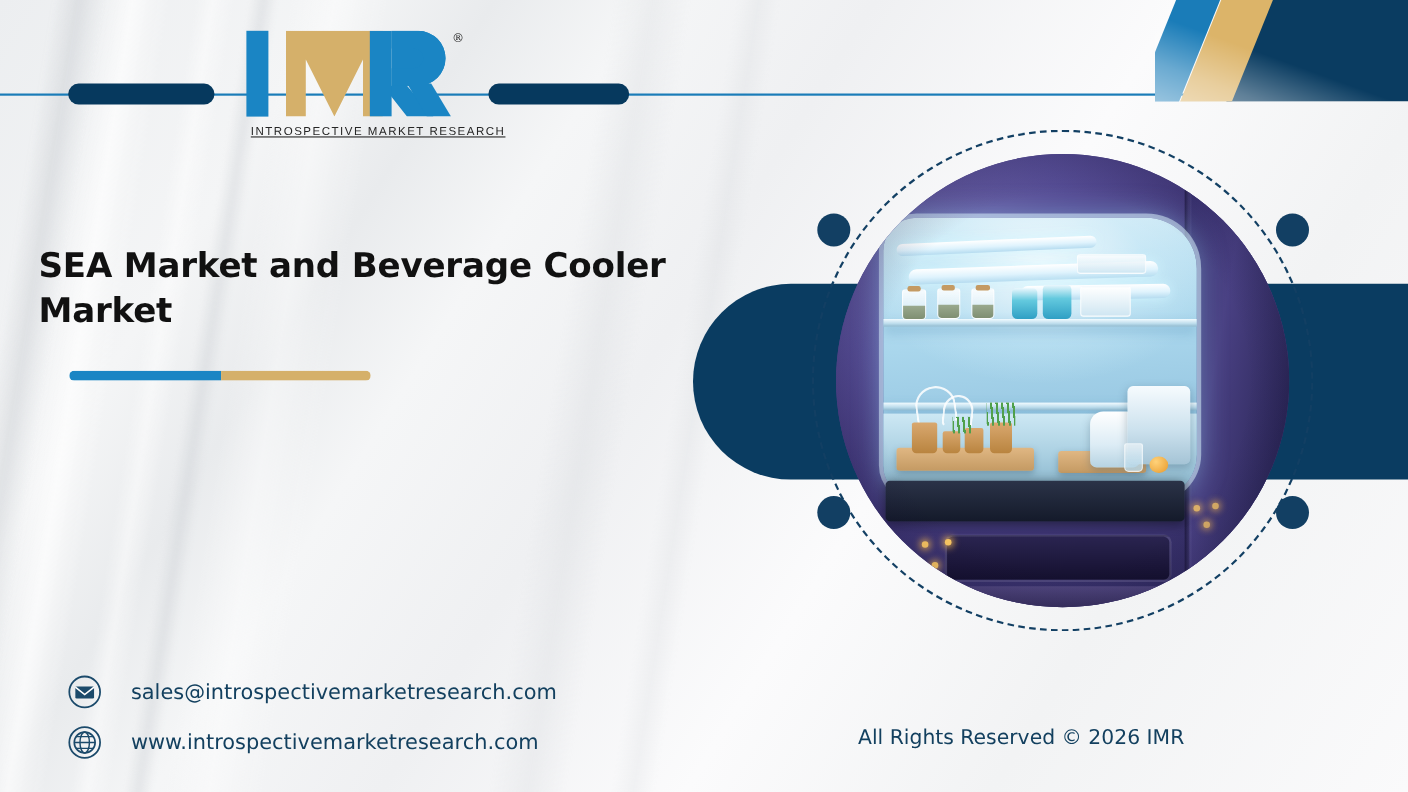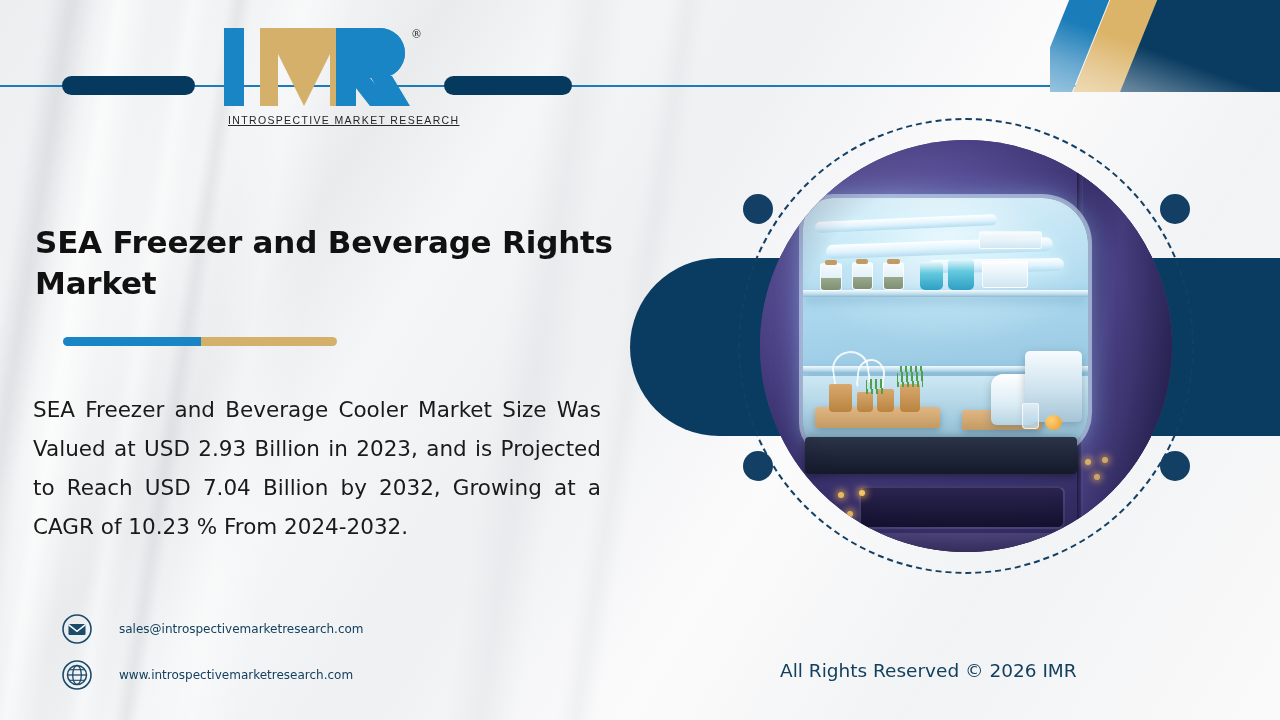--- a/index.html
+++ b/index.html
@@ -109,21 +109,21 @@
   }
 
   
   .contact { position:absolute; left:60px; top:606px; }
   .contact-row { display:flex; align-items:center; height:46px; }
   .c-icon {
     width:34px; height:34px; flex:0 0 34px;
     display:flex; align-items:center; justify-content:center;
   }
   .c-text {
-    margin-left:25px; font-size:12px; color:#13405f;
+    margin-left:25px; font-size:19px; color:#13405f;
     font-family:"DejaVu Sans", "Liberation Sans", sans-serif;
   }
   .copyright {
     position:absolute; left:780px; top:660px;
     font-size:18.5px; color:#13405f;
     font-family:"DejaVu Sans", "Liberation Sans", sans-serif;
     white-space:nowrap;
   }
 
   
@@ -338,28 +338,27 @@
         <path d="M0,0 H44 a25,25 0 0 1 0,50 H34 l24,28 H34 L12,50 H20 V34 H20 V0 H0 Z" fill="#1a85c4"></path>
         <rect x="0" y="0" width="20" height="78" fill="#1a85c4"></rect>
         <path d="M20,0 H44 a25,25 0 0 1 0,50 H20 V34 H40 a9,9 0 0 0 0,-18 H20 Z" fill="#1a85c4"></path>
         <polygon points="34,48 56,48 74,78 52,78" fill="#1a85c4"></polygon>
       </svg>
       <span class="lm-reg">®</span>
     </div>
     <div class="logo-caption">INTROSPECTIVE MARKET RESEARCH</div>
   </div>
 
-  <h1 class="title">SEA Freezer and Beverage Rights Market</h1>
+  <h1 class="title">SEA Market and Beverage Cooler Market</h1>
 
   <div class="accent-bar">
     <div class="seg-blue"></div>
     <div class="seg-gold"></div>
   </div>
 
-  <p class="blurb">SEA Freezer and Beverage Cooler Market Size Was Valued at USD 2.93 Billion in 2023, and is Projected to Reach USD 7.04 Billion by 2032, Growing at a CAGR of 10.23 % From 2024-2032.</p>
 
   <div class="contact">
     <div class="contact-row">
       <span class="c-icon">
         <svg width="32" height="32" viewBox="0 0 32 32">
           <circle cx="16" cy="16" r="14" fill="none" stroke="#1b4a6b" stroke-width="1.6"></circle>
           <rect x="7.5" y="11" width="17" height="11" rx="1.2" fill="#1b4a6b"></rect>
           <polyline points="7.5,11.6 16,18.4 24.5,11.6" fill="none" stroke="#ffffff" stroke-width="1.5"></polyline>
         </svg>
       </span>

